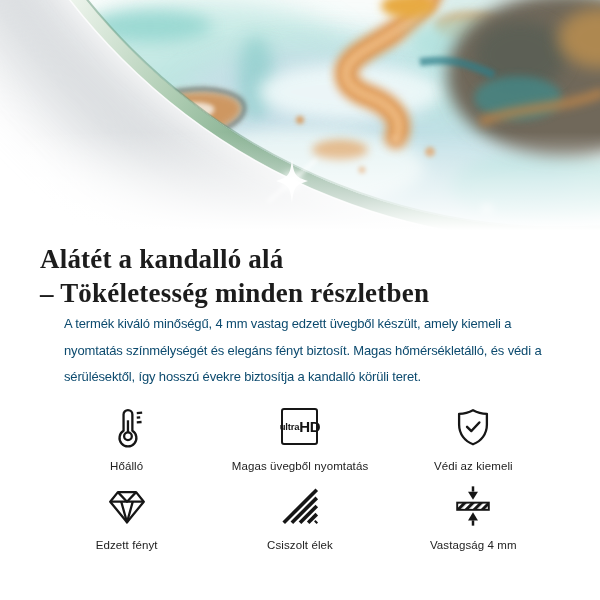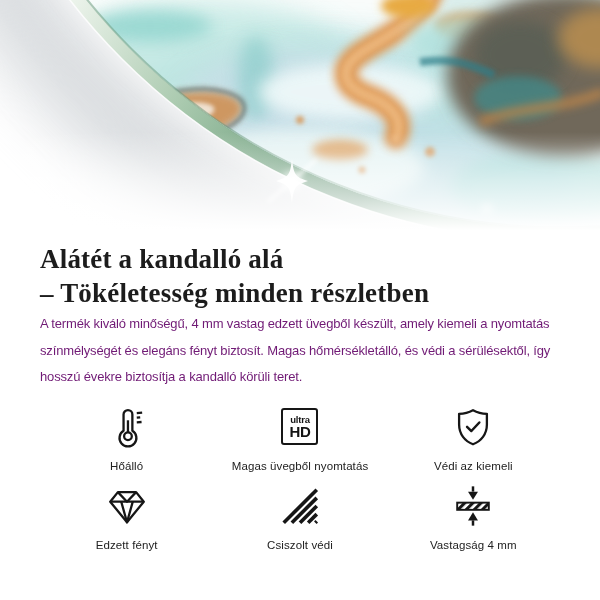--- a/index.html
+++ b/index.html
@@ -19,35 +19,36 @@
   .title {
     margin-top:6px;
     font-family:"Liberation Serif","DejaVu Serif",serif;
     font-weight:700; font-size:27px; line-height:34px;
     letter-spacing:.2px; color:#1c1c1c;
   }
   .title span { display:block; }
   .desc {
     margin-top:1px; max-width:552px;
     font-size:13px; line-height:26.5px; letter-spacing:-0.15px;
-    color:#701a75;
+    color:#0c4a6e;
+    margin-left:24px;
   }
 
   
   .features {
     margin-top:12px;
     display:grid; grid-template-columns:repeat(3,1fr); row-gap:10px;
   }
   .feature { display:flex; flex-direction:column; align-items:center; }
   .icon-box { height:48px; display:flex; align-items:center; justify-content:center; }
   .feature-label { margin-top:9px; font-size:11.5px; letter-spacing:.1px; color:#222;text-align:right; }
 
   .hd-badge {
     width:37px; height:37px; border:2.6px solid #161616; border-radius:3px;
-    display:flex; flex-direction:column; align-items:center; justify-content:center;
+    display:flex; flex-direction:row; align-items:center; justify-content:center;
     color:#141414;
   }
   .hd-badge .t1 { font-size:9.5px; font-weight:700; line-height:10px; letter-spacing:-.2px; }
   .hd-badge .t2 { font-size:15px; font-weight:800; line-height:14px; letter-spacing:-.3px; }
 
   .ic { stroke:#161616; fill:none; stroke-width:2.4; }
 </style>
 </head>
 <body>
 
@@ -215,21 +216,21 @@
       <div class="feature">
         <div class="icon-box">
           <svg width="46" height="46" viewBox="0 0 48 48" fill="none" stroke="#161616" stroke-width="3.8">
             <line x1="7" y1="41.5" x2="41.5" y2="7"></line>
             <line x1="15.5" y1="41.5" x2="41.5" y2="15.5"></line>
             <line x1="24" y1="41.5" x2="41.5" y2="24"></line>
             <line x1="32.5" y1="41.5" x2="41.5" y2="32.5"></line>
             <line x1="40" y1="41.5" x2="41.5" y2="40"></line>
           </svg>
         </div>
-        <div class="feature-label">Csiszolt védi</div>
+        <div class="feature-label">Csiszolt élek</div>
       </div>
 
       <div class="feature">
         <div class="icon-box">
           <svg width="46" height="46" viewBox="0 0 48 48">
             <defs>
               <pattern id="hatch" width="6" height="6" patternUnits="userSpaceOnUse" patternTransform="rotate(45)">
                 <rect width="6" height="6" fill="#ffffff"></rect>
                 <rect width="3.2" height="6" fill="#161616"></rect>
               </pattern>

